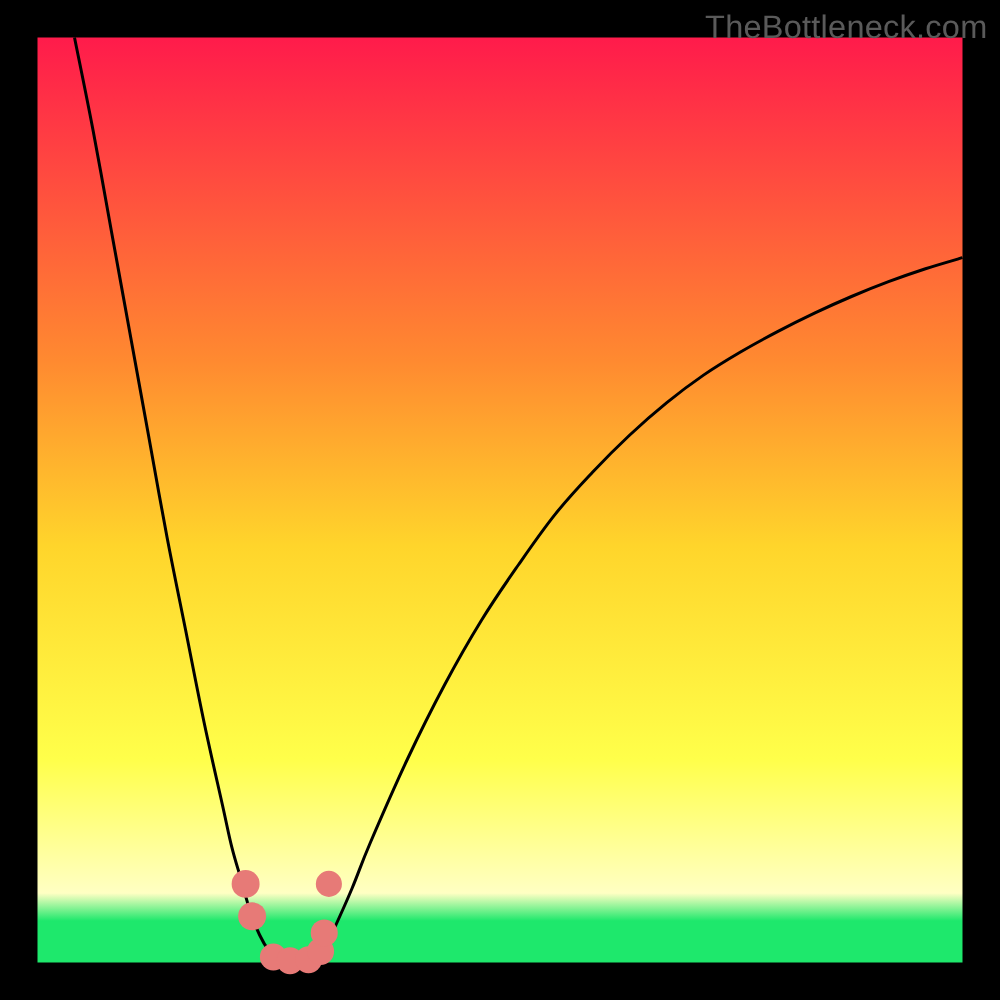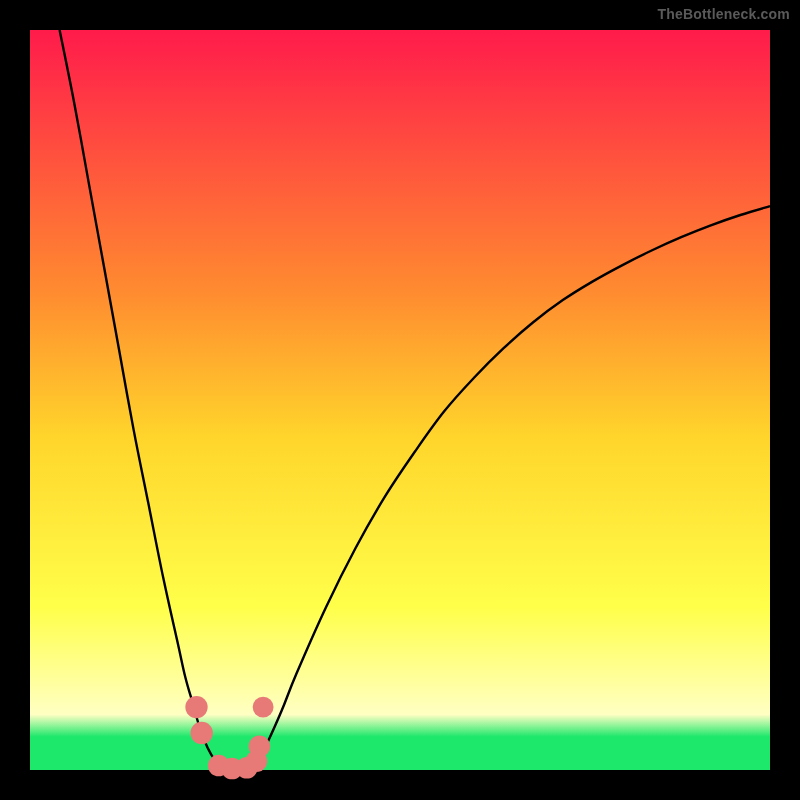--- a/index.html
+++ b/index.html
@@ -15,22 +15,22 @@
     width: 800px;
     height: 800px;
     background: #000;
     position: relative;
   }
   .watermark {
     position: absolute;
     top: 6px;
     right: 10px;
     color: #5a5a5a;
-    font-size: 14px;
-    font-weight: 700;
+    font-size: 26px;
+    font-weight: 400;
     letter-spacing: 0.2px;
   }
   svg {
     display: block;
   }
 </style>
 </head>
 <body>
 
 <div class="outer">

